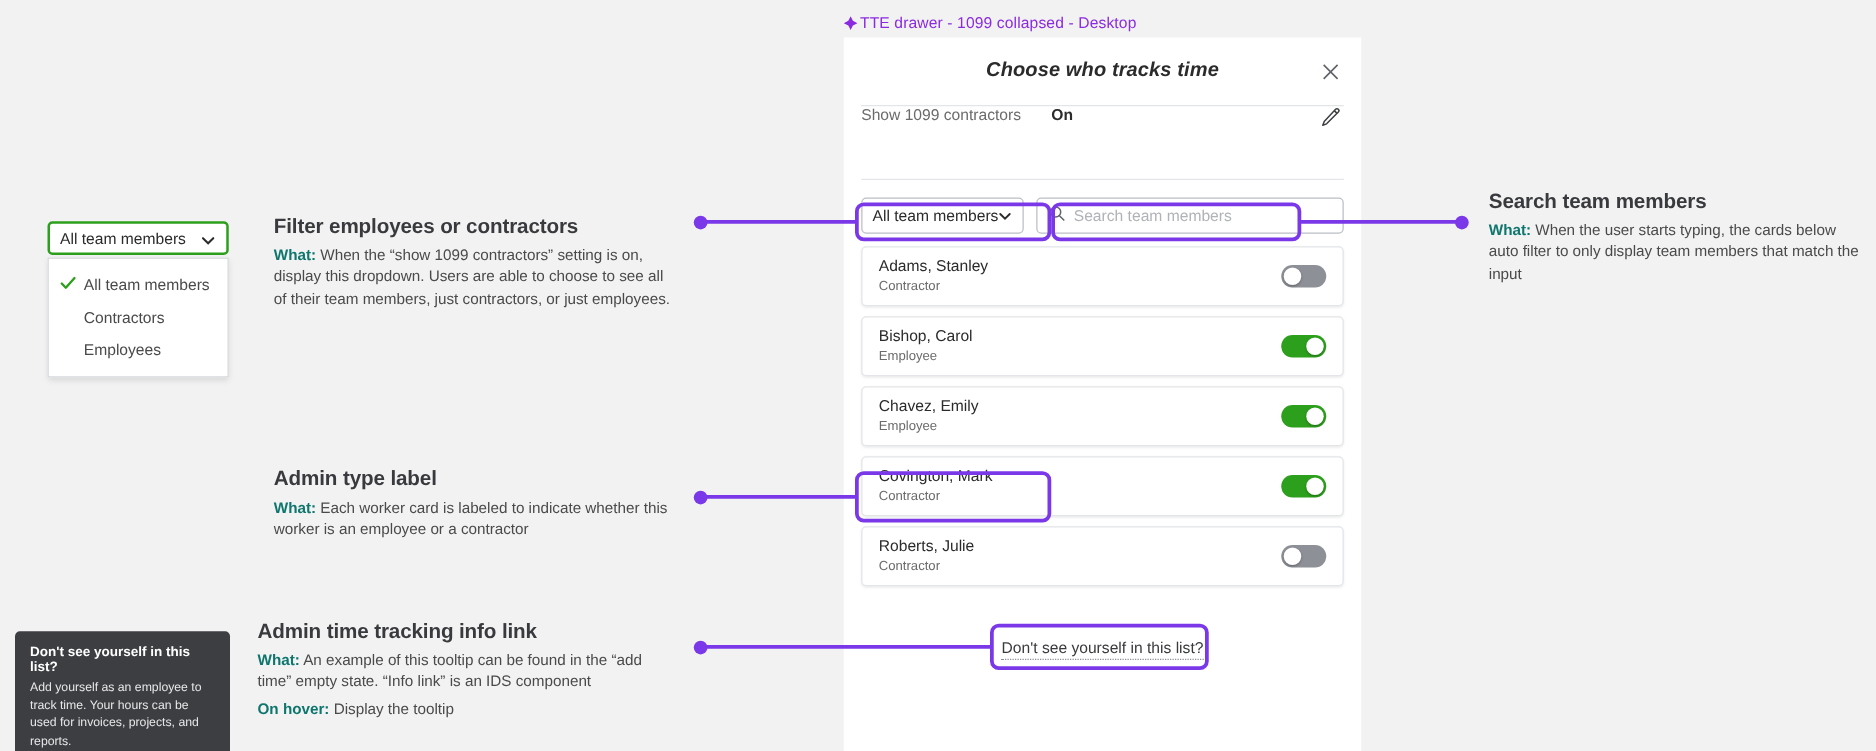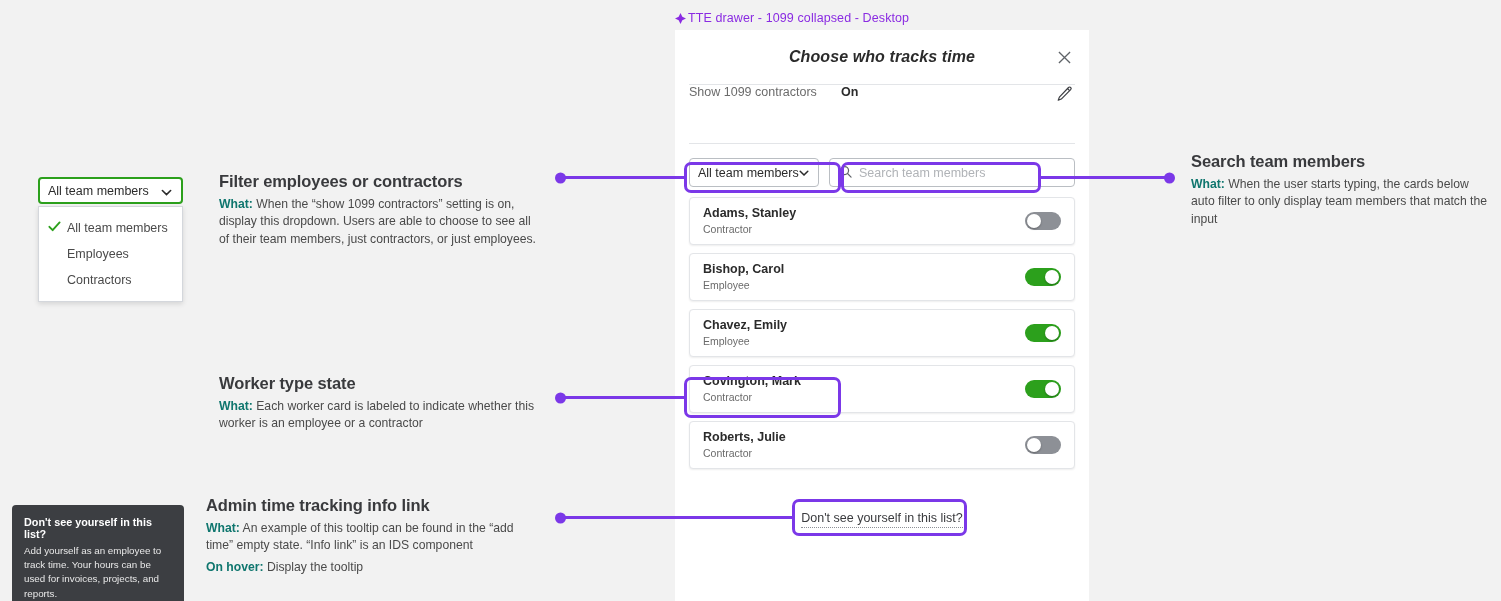--- a/index.html
+++ b/index.html
@@ -78,21 +78,21 @@
   .cards { padding: 0 14px; display: flex; flex-direction: column; gap: 8px; }
   .member-card {
     position: relative;
     height: 48px; background: #fff;
     border: 1px solid #e3e5e8; border-radius: 4px;
     box-shadow: 0 1px 2px rgba(0,0,0,.07);
     display: flex; align-items: center; padding: 0 13px;
     cursor: pointer;
   }
   .member-info { flex: 1; }
-  .member-name { font-size: 12.5px; font-weight: bold; color: #2b2b2b; line-height: 1.25; }
+  .member-name { font-size: 12.5px; font-weight: normal; color: #2b2b2b; line-height: 1.25; }
   .member-role { font-size: 10.5px; color: #6b6b6b; line-height: 1.35; margin-top: 1px; }
 
   .toggle {
     width: 36px; height: 18px; border-radius: 9px;
     position: relative; flex: none; cursor: pointer;
     background: #8d9096;
   }
   .toggle.on { background: #2ca01c; }
   .toggle .knob {
     position: absolute; top: 2px; left: 2px;
@@ -303,21 +303,21 @@
   <div class="callout" style="left:556px; top:516px; width:237px;">
     <span class="dot left"></span>
   </div>
 
   <div class="anno" style="left:219px; top:172px; width:320px;">
     <h3>Filter employees or contractors</h3>
     <p><b>What:</b><span> When the “show 1099 contractors” setting is on, display this dropdown. Users are able to choose to see all of their team members, just contractors, or just employees.</span></p>
   </div>
 
   <div class="anno" style="left:219px; top:374px; width:320px;">
-    <h3>Worker type state</h3>
+    <h3>Admin type label</h3>
     <p><b>What:</b><span> Each worker card is labeled to indicate whether this worker is an employee or a contractor</span></p>
   </div>
 
   <div class="anno" style="left:206px; top:496px; width:320px;">
     <h3>Admin time tracking info link</h3>
     <p><b>What:</b><span> An example of this tooltip can be found in the “add time” empty state. “Info link” is an IDS component</span></p>
     <p><b>On hover:</b><span> Display the tooltip</span></p>
   </div>
 
   <div class="anno" style="left:1191px; top:152px; width:300px;">
@@ -336,24 +336,24 @@
   <div class="sample-menu">
     <div class="opt">
       <span class="check">
         <svg width="13" height="13" viewBox="0 0 14 14">
           <path d="M1.5 7.3 L5 11 L12.5 2.6" stroke="#2ca01c" stroke-width="2" fill="none" stroke-linecap="round" stroke-linejoin="round"></path>
         </svg>
       </span>
       <span>All team members</span>
     </div>
     <div class="opt">
+      <span>Contractors</span>
+    </div>
+    <div class="opt">
       <span>Employees</span>
-    </div>
-    <div class="opt">
-      <span>Contractors</span>
     </div>
   </div>
 
   <div class="tooltip">
     <div class="tt-title">Don't see yourself in this list?</div>
     <div class="tt-body">Add yourself as an employee to track time. Your hours can be used for invoices, projects, and reports.</div>
 
   </div>
 
 </div>

